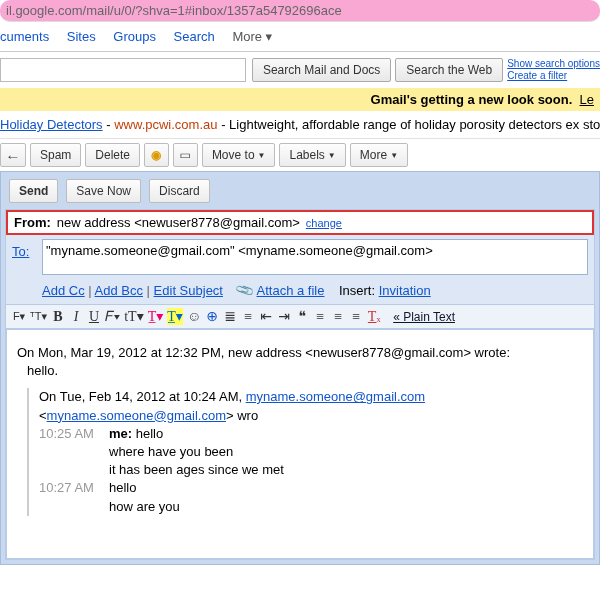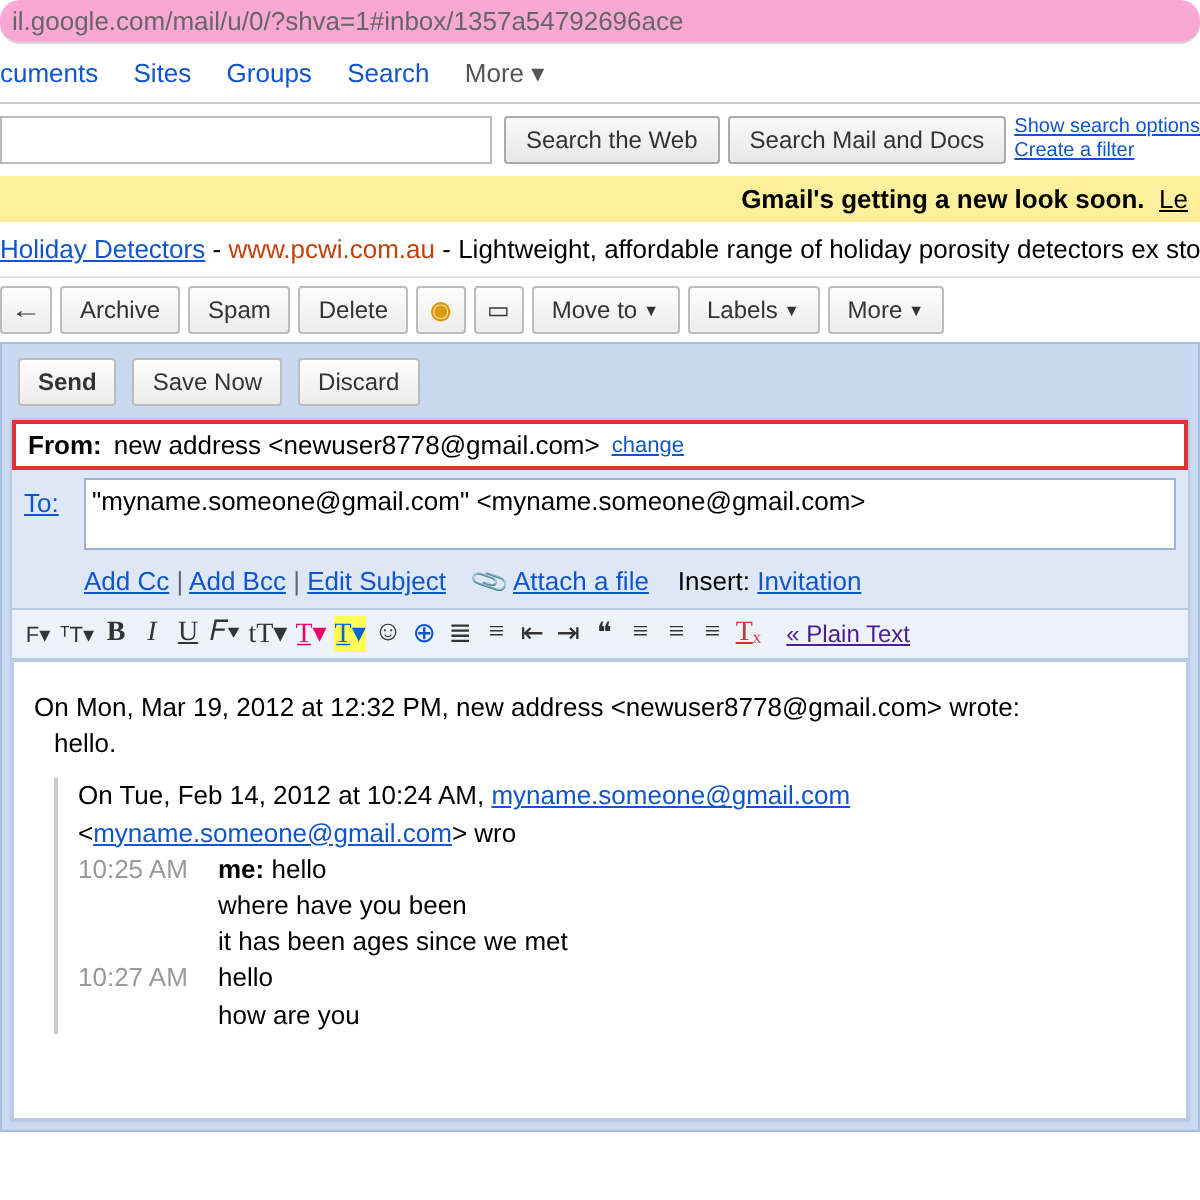--- a/index.html
+++ b/index.html
@@ -164,21 +164,21 @@
   .fmt-bar span {
     font-family: "Times New Roman", serif;
     font-size: 14px;
     display: inline-block;
     min-width: 14px;
     text-align: center;
     color: #333;
     cursor: pointer;
   }
   .fmt-bar .ff { font-family: Arial; font-size:11px; }
-  .fmt-bar .plain { font-family: Arial; font-size: 12px; color:#4c1d95; text-decoration: underline; margin-left: 8px;}
+  .fmt-bar .plain { font-family: Arial; font-size: 12px; color:#0f172a; text-decoration: underline; margin-left: 8px;}
   .body-area {
     background: #fff;
     border: 1px solid #b8cbe6;
     padding: 14px 10px 10px 10px;
     min-height: 230px;
     font-size: 13px;
     line-height: 1.4;
   }
   .quote-block {
     margin-left: 10px;
@@ -198,22 +198,22 @@
 <div class="topnav">
   <a href="#">cuments</a>
   <a href="#">Sites</a>
   <a href="#">Groups</a>
   <a href="#">Search</a>
   <a href="#" class="more">More ▾</a>
 </div>
 
 <div class="searchrow">
   <input class="searchbox" style="">
+  <button class="gbtn">Search Mail and Docs</button>
   <button class="gbtn">Search the Web</button>
-  <button class="gbtn">Search Mail and Docs</button>
   <div class="searchlinks">
     <a href="#">Show search options</a>
     <a href="#">Create a filter</a>
   </div>
 </div>
 
 <div class="yellow-banner">
   <b>Gmail's getting a new look soon.</b>
   &nbsp;<a href="#">Le</a>
 </div>
@@ -223,21 +223,20 @@
   <span> - </span>
   <span class="green">www.pcwi.com.au</span>
   <span> - </span>
   <span>Lightweight, affordable range of holiday porosity detectors ex stock</span>
 </div>
 
 <div class="toolbar1">
   <button class="tbtn sq">
       <span class="icon-back">←</span>
     </button>
-  <button class="tbtn">Archive</button>
   <button class="tbtn">Spam</button>
   <button class="tbtn">Delete</button>
   <button class="tbtn sq">
       <span style="color:#d90;font-weight:bold">◉</span>
     </button>
   <button class="tbtn sq">
       <span>▭</span>
     </button>
   <button class="tbtn">
       <span>Move to</span> 

